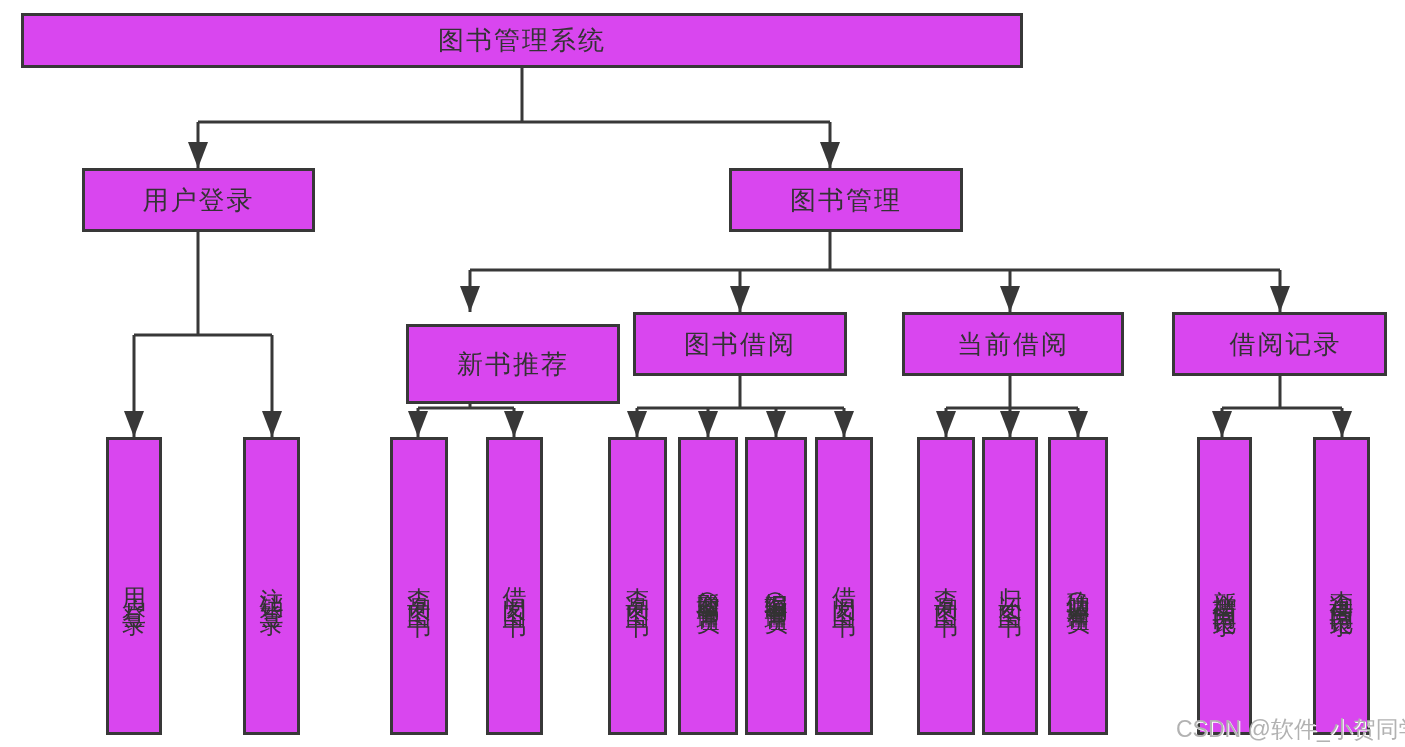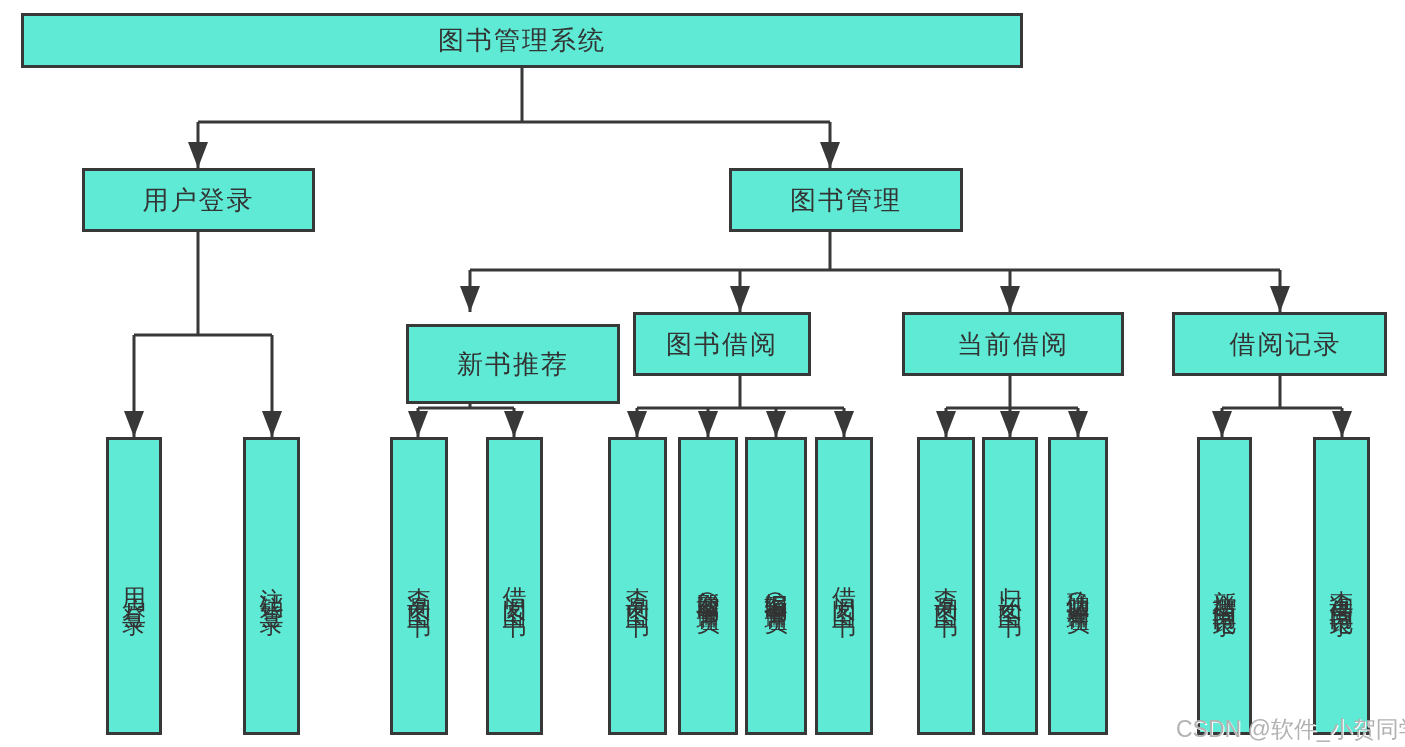--- a/index.html
+++ b/index.html
@@ -14,21 +14,21 @@
   #connectors {
     position: absolute;
     left: 0; top: 0;
     width: 1405px;
     height: 747px;
   }
   .box {
     position: absolute;
     box-sizing: border-box;
     border: 3px solid #383838;
-    background: #5eead4;
+    background: #d946ef;
     display: flex;
     align-items: center;
     justify-content: center;
     color: #333333;
   }
   .hbox span {
     font-size: 26px;
     letter-spacing: 2px;
     white-space: nowrap;
   }
@@ -104,21 +104,21 @@
   <div class="box hbox" style="left:82px; top:168px; width:233px; height:64px;">
     <span>用户登录</span>
   </div>
   <div class="box hbox" style="left:713px; top:168px; width:234px; height:64px;margin-left:16px;">
     <span>图书管理</span>
   </div>
 
   <div class="box hbox" style="left:363px; top:324px; width:214px; height:80px;margin-left:43px;">
     <span>新书推荐</span>
   </div>
-  <div class="box hbox" style="left:633px; top:312px; width:178px; height:64px;font-family:Liberation Serif, serif;">
+  <div class="box hbox" style="left:633px; top:312px; width:214px; height:64px;font-family:Liberation Serif, serif;">
     <span>图书借阅</span>
   </div>
   <div class="box hbox" style="left:902px; top:312px; width:222px; height:64px;">
     <span>当前借阅</span>
   </div>
   <div class="box hbox" style="left:1172px; top:312px; width:215px; height:64px;padding-left:12px;">
     <span>借阅记录</span>
   </div>
 
   <div class="box vbox" style="left:106px; top:437px; width:56px; height:298px;">

